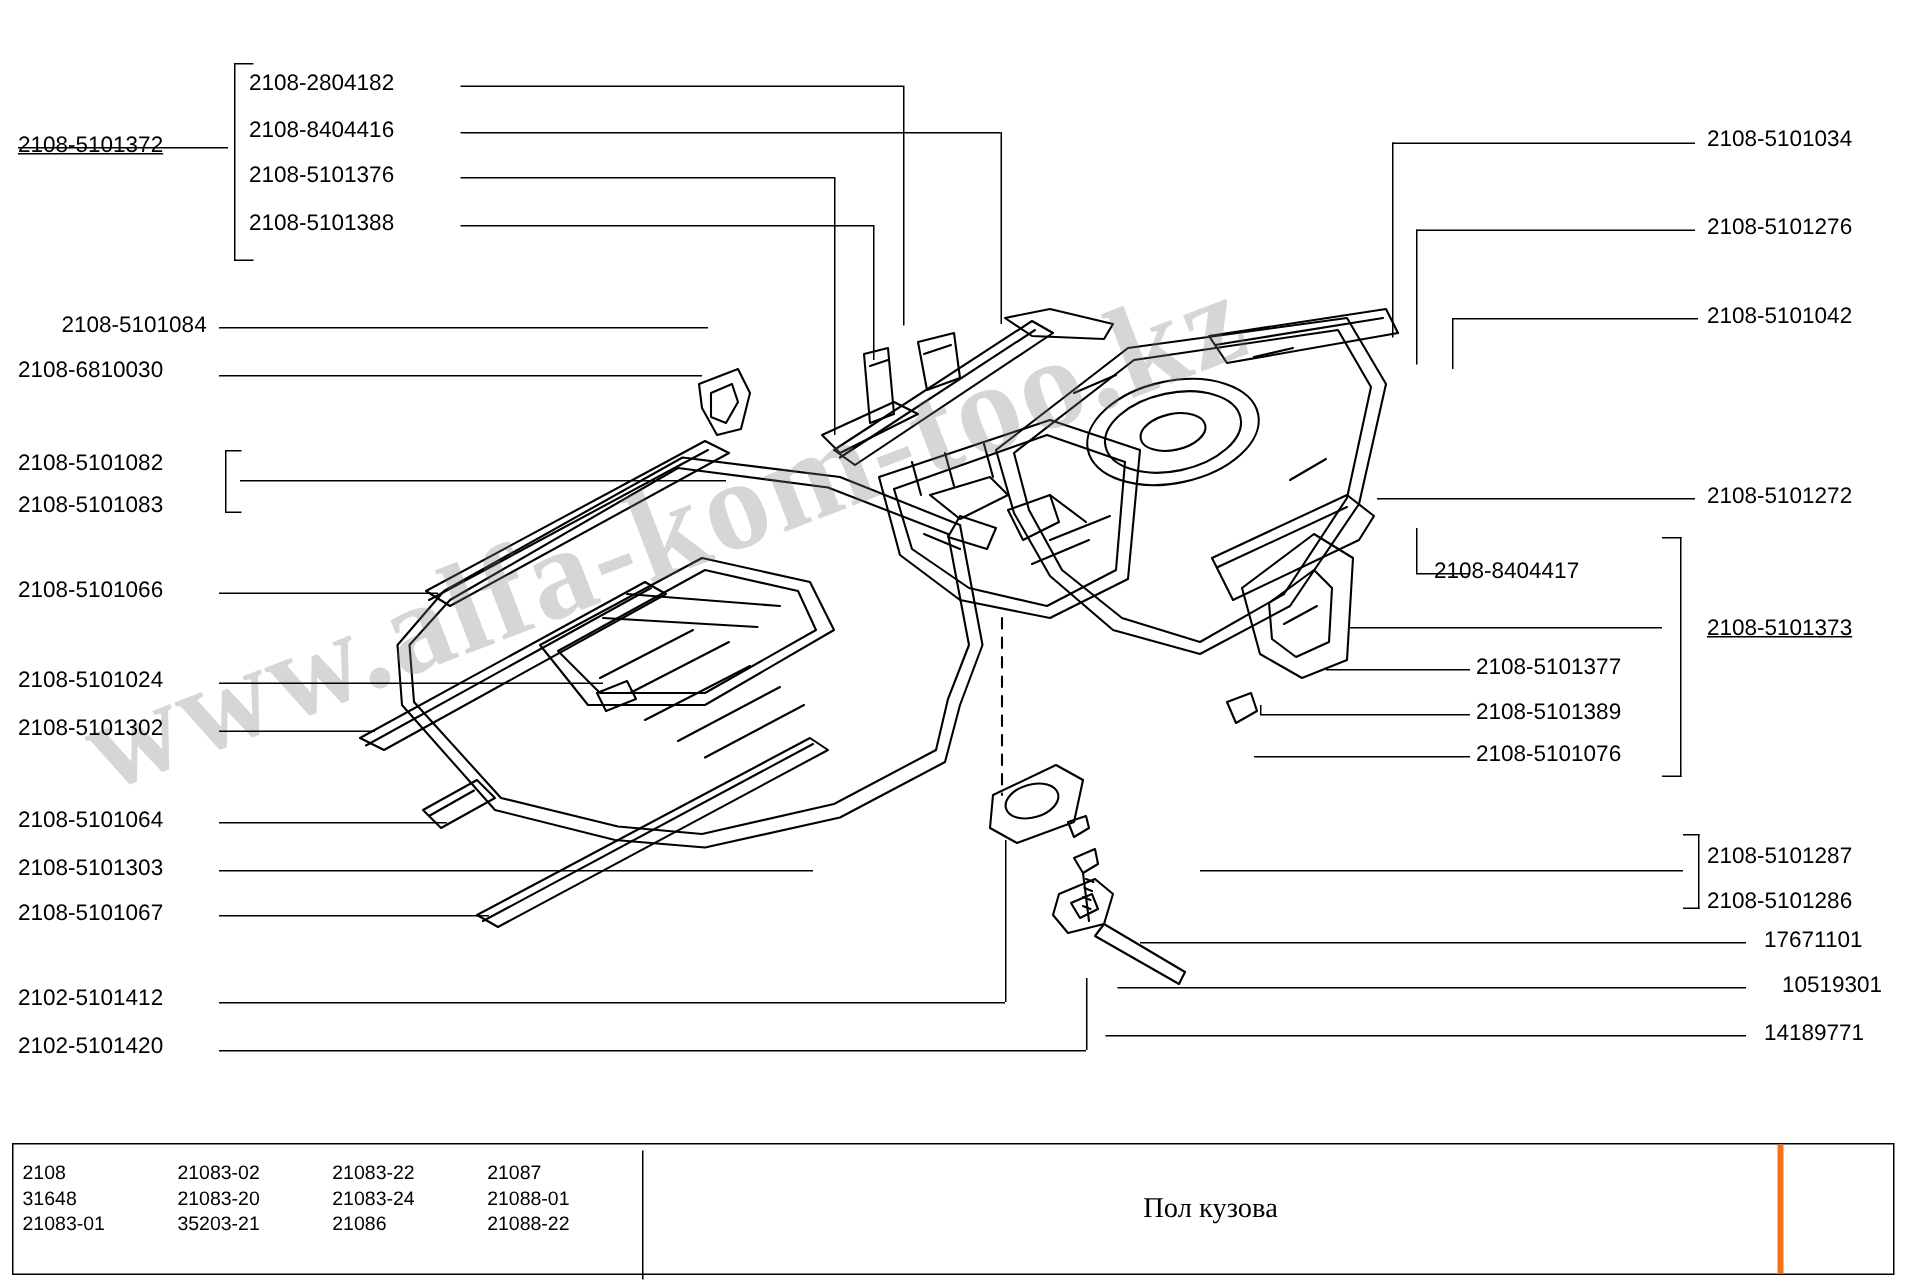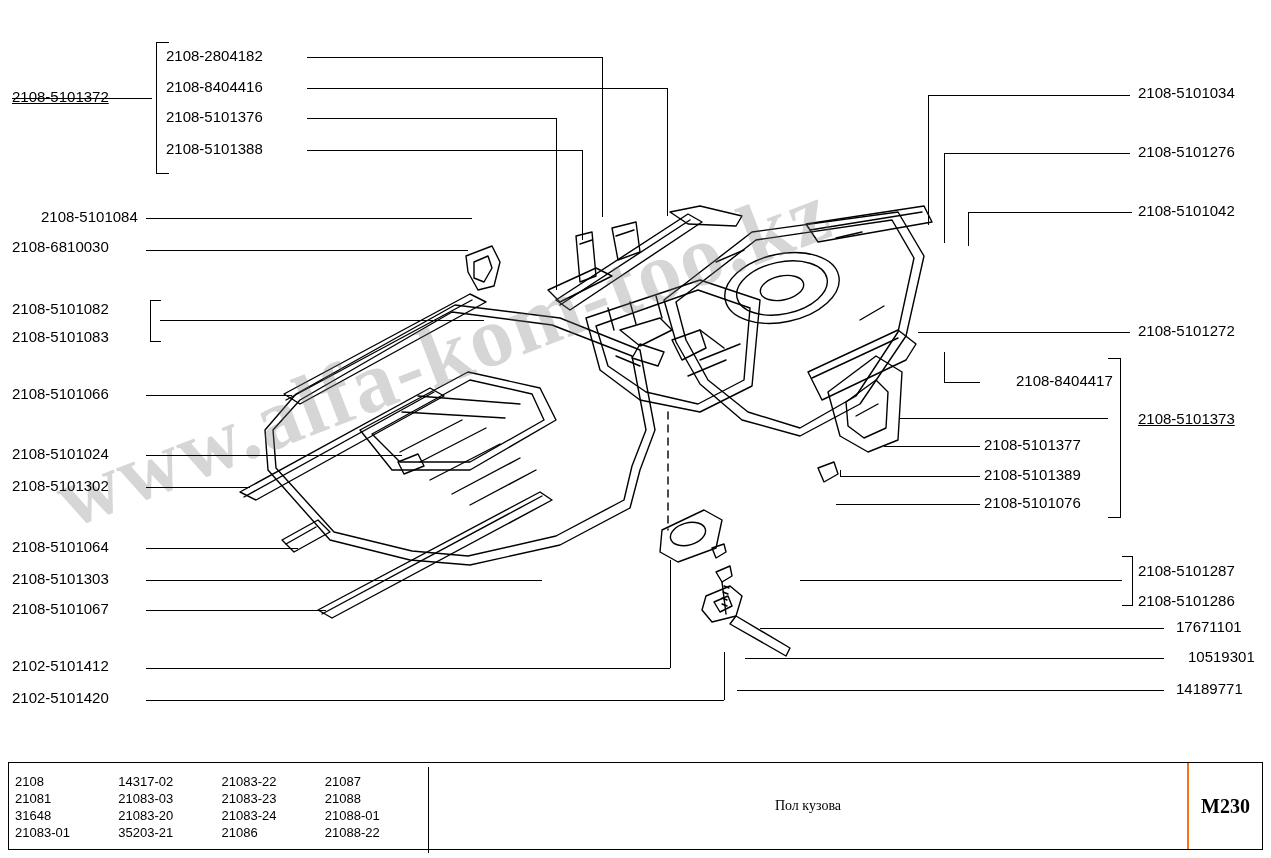--- a/index.html
+++ b/index.html
@@ -97,27 +97,27 @@
     padding: 1px 0;
     width: 105px;
     white-space: nowrap;
   }
   #tb-title {
     position: absolute;
     left: 420px;
     top: 0;
     width: 760px;
     height: 100%;
-    border-right: 2px solid #f97316;
+    border-right: 4px solid #f97316;
     box-sizing: border-box;
     display: flex;
     align-items: center;
     justify-content: center;
     font-family: "Liberation Serif", serif;
-    font-size: 14px;
+    font-size: 19px;
   }
   #tb-code {
     position: absolute;
     left: 1180px;
     top: 0;
     right: 0;
     height: 100%;
     display: flex;
     align-items: center;
     justify-content: center;
@@ -293,59 +293,52 @@
   <div class="label" style="left:12px;  top:538px;">2108-5101064</div>
   <div class="label" style="left:12px;  top:570px;">2108-5101303</div>
   <div class="label" style="left:12px;  top:600px;">2108-5101067</div>
   <div class="label" style="left:12px;  top:657px;">2102-5101412</div>
   <div class="label" style="left:12px;  top:689px;">2102-5101420</div>
 
   <div class="label" style="left:1138px; top:84px;">2108-5101034</div>
   <div class="label" style="left:1138px; top:143px;">2108-5101276</div>
   <div class="label" style="left:1138px; top:202px;">2108-5101042</div>
   <div class="label" style="left:1138px; top:322px;">2108-5101272</div>
-  <div class="label" style="left:1016px;  top:372px;text-align:right;">2108-8404417</div>
+  <div class="label" style="left:956px;  top:372px;text-align:right;">2108-8404417</div>
   <div class="label u" style="left:1138px; top:410px;">2108-5101373</div>
   <div class="label" style="left:984px;  top:436px;">2108-5101377</div>
   <div class="label" style="left:984px;  top:466px;">2108-5101389</div>
   <div class="label" style="left:984px;  top:494px;">2108-5101076</div>
   <div class="label" style="left:1138px; top:562px;">2108-5101287</div>
   <div class="label" style="left:1138px; top:592px;">2108-5101286</div>
   <div class="label" style="left:1176px; top:618px;">17671101</div>
   <div class="label" style="left:1176px; top:648px;margin-left:12px;">10519301</div>
   <div class="label" style="left:1176px; top:680px;">14189771</div>
 
   <div id="titleblock">
     <div id="tb-models">
       <table>
         <tbody>
           <tr>
             <td>2108</td>
-            <td>14317-02</td>
+            <td>21083-02</td>
             <td>21083-22</td>
             <td>21087</td>
-          </tr>
-          <tr>
-            <td>21081</td>
-            <td>21083-03</td>
-            <td>21083-23</td>
-            <td>21088</td>
           </tr>
           <tr>
             <td>31648</td>
             <td>21083-20</td>
             <td>21083-24</td>
             <td>21088-01</td>
           </tr>
           <tr>
             <td>21083-01</td>
             <td>35203-21</td>
             <td>21086</td>
             <td>21088-22</td>
           </tr>
         </tbody>
       </table>
     </div>
     <div id="tb-title">Пол кузова</div>
-    <div id="tb-code">M230</div>
   </div>
 
 </div>
 
 </body></html>

